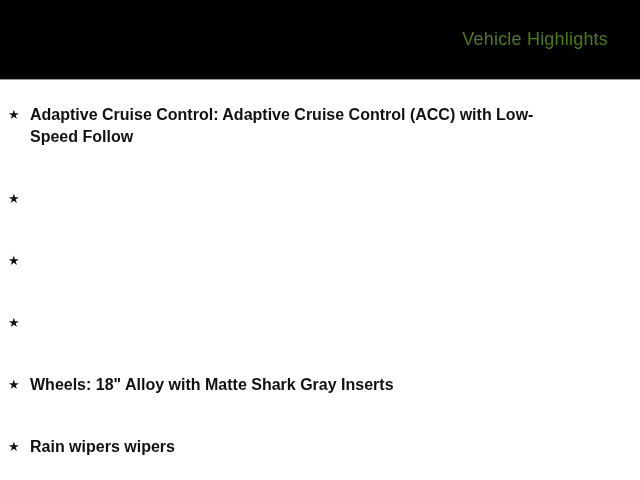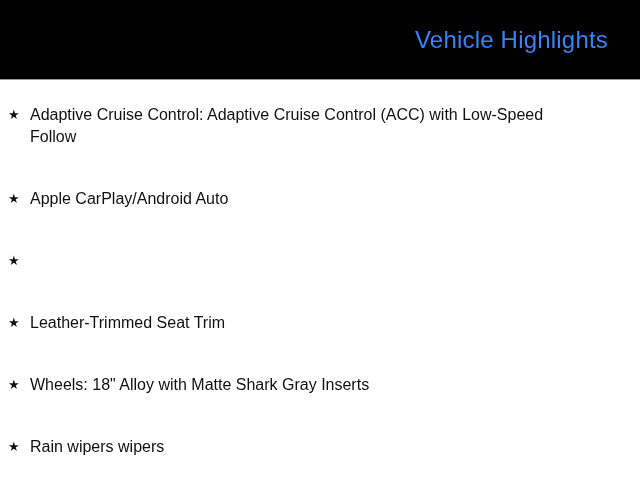--- a/index.html
+++ b/index.html
@@ -17,22 +17,22 @@
     height: 80px;
     background: #000000;
     border-bottom: 1px solid #999999;
     display: flex;
     align-items: center;
     justify-content: flex-end;
     padding-right: 32px;
     box-sizing: border-box;
   }
   .header-title {
-    color: #3b82f6;
-    font-size: 24px;
+    color: #4d7c0f;
+    font-size: 18px;
     letter-spacing: 0.2px;
   }
   .content {
     padding: 24px 24px 0 8px;
   }
   .highlights-list {
     list-style: none;
     margin: 0;
     padding: 0;
   }
@@ -47,45 +47,44 @@
   .bullet {
     flex: 0 0 22px;
     width: 22px;
     font-size: 13px;
     line-height: 22px;
     color: #111111;
     text-align: left;
   }
   .item-text {
     max-width: 550px;
+    font-weight: bold;
   }
 </style>
 </head>
 <body>
 
 <header class="header-bar">
   <span class="header-title">Vehicle Highlights</span>
 </header>
 
 <main class="content">
   <ul class="highlights-list">
     <li class="highlight-item">
       <span class="bullet">★</span>
       <span class="item-text">Adaptive Cruise Control: Adaptive Cruise Control (ACC) with Low-Speed Follow</span>
     </li>
     <li class="highlight-item">
       <span class="bullet">★</span>
-      <span class="item-text">Apple CarPlay/Android Auto</span>
     </li>
     <li class="highlight-item">
       <span class="bullet">★</span>
     </li>
     <li class="highlight-item">
       <span class="bullet">★</span>
-      <span class="item-text">Leather-Trimmed Seat Trim</span>
     </li>
     <li class="highlight-item">
       <span class="bullet">★</span>
       <span class="item-text">Wheels: 18" Alloy with Matte Shark Gray Inserts</span>
     </li>
     <li class="highlight-item">
       <span class="bullet">★</span>
       <span class="item-text">Rain wipers wipers</span>
     </li>
   </ul>

